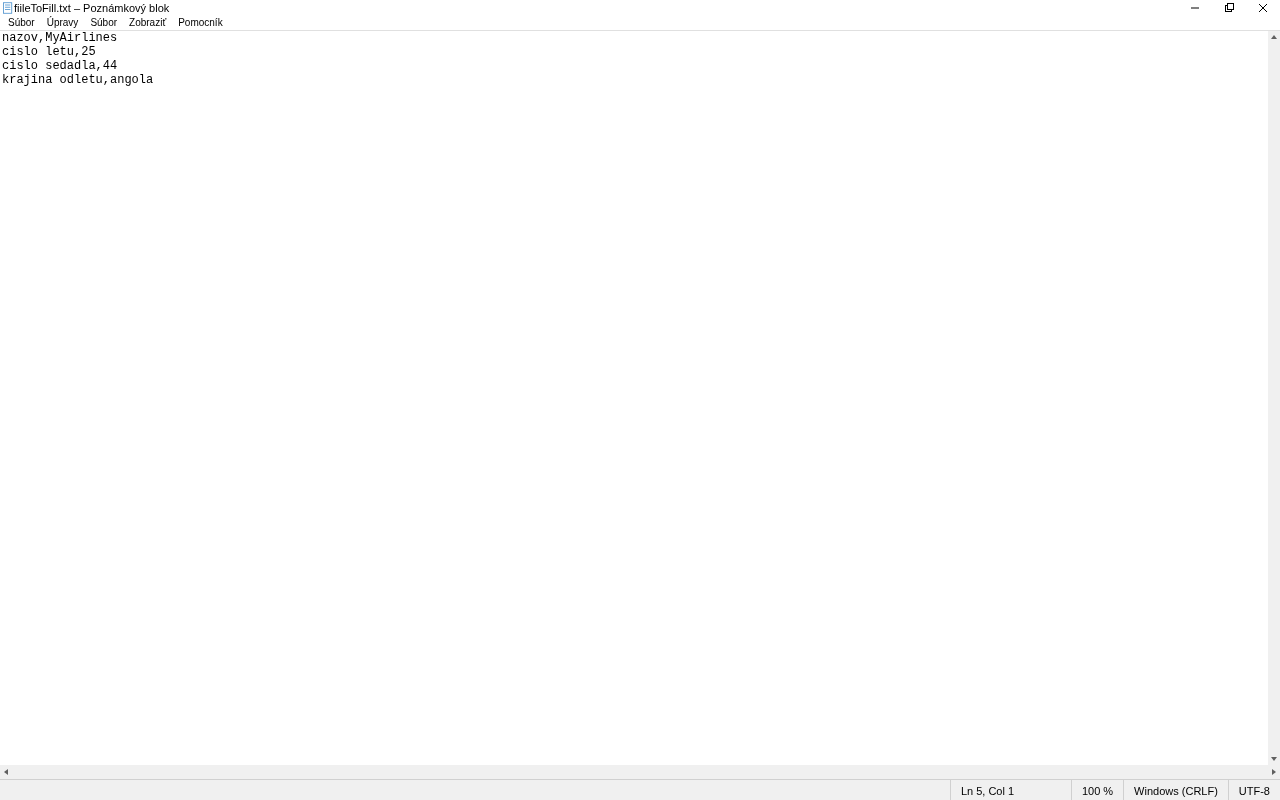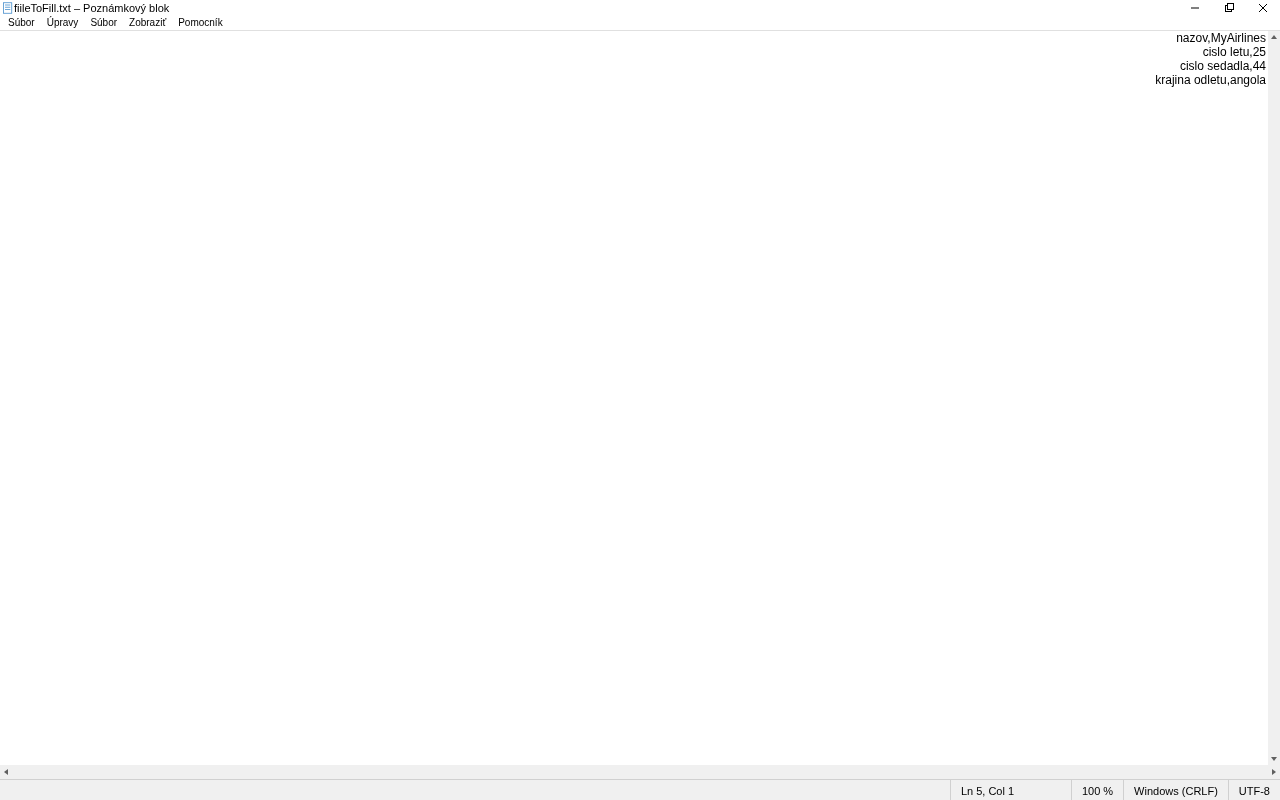--- a/index.html
+++ b/index.html
@@ -64,28 +64,27 @@
     cursor: default;
   }
   .editor-wrap {
     position: relative;
     height: calc(800px - 15px - 15px - 14px - 22px);
     
     display: flex;
   }
   .editor {
     flex: 1;
-    font-family: Liberation Sans, sans-serif;
+    font-family: Liberation Mono, monospace;
     font-size: 12px;
     line-height: 14px;
     white-space: pre;
     padding: 0 2px;
     color: #000;
     overflow: hidden;
-    text-align: right;
   }
   .vscroll {
     width: 12px;
     background: #f0f0f0;
     display: flex;
     flex-direction: column;
     justify-content: space-between;
   }
   .scroll-arrow {
     height: 12px;

